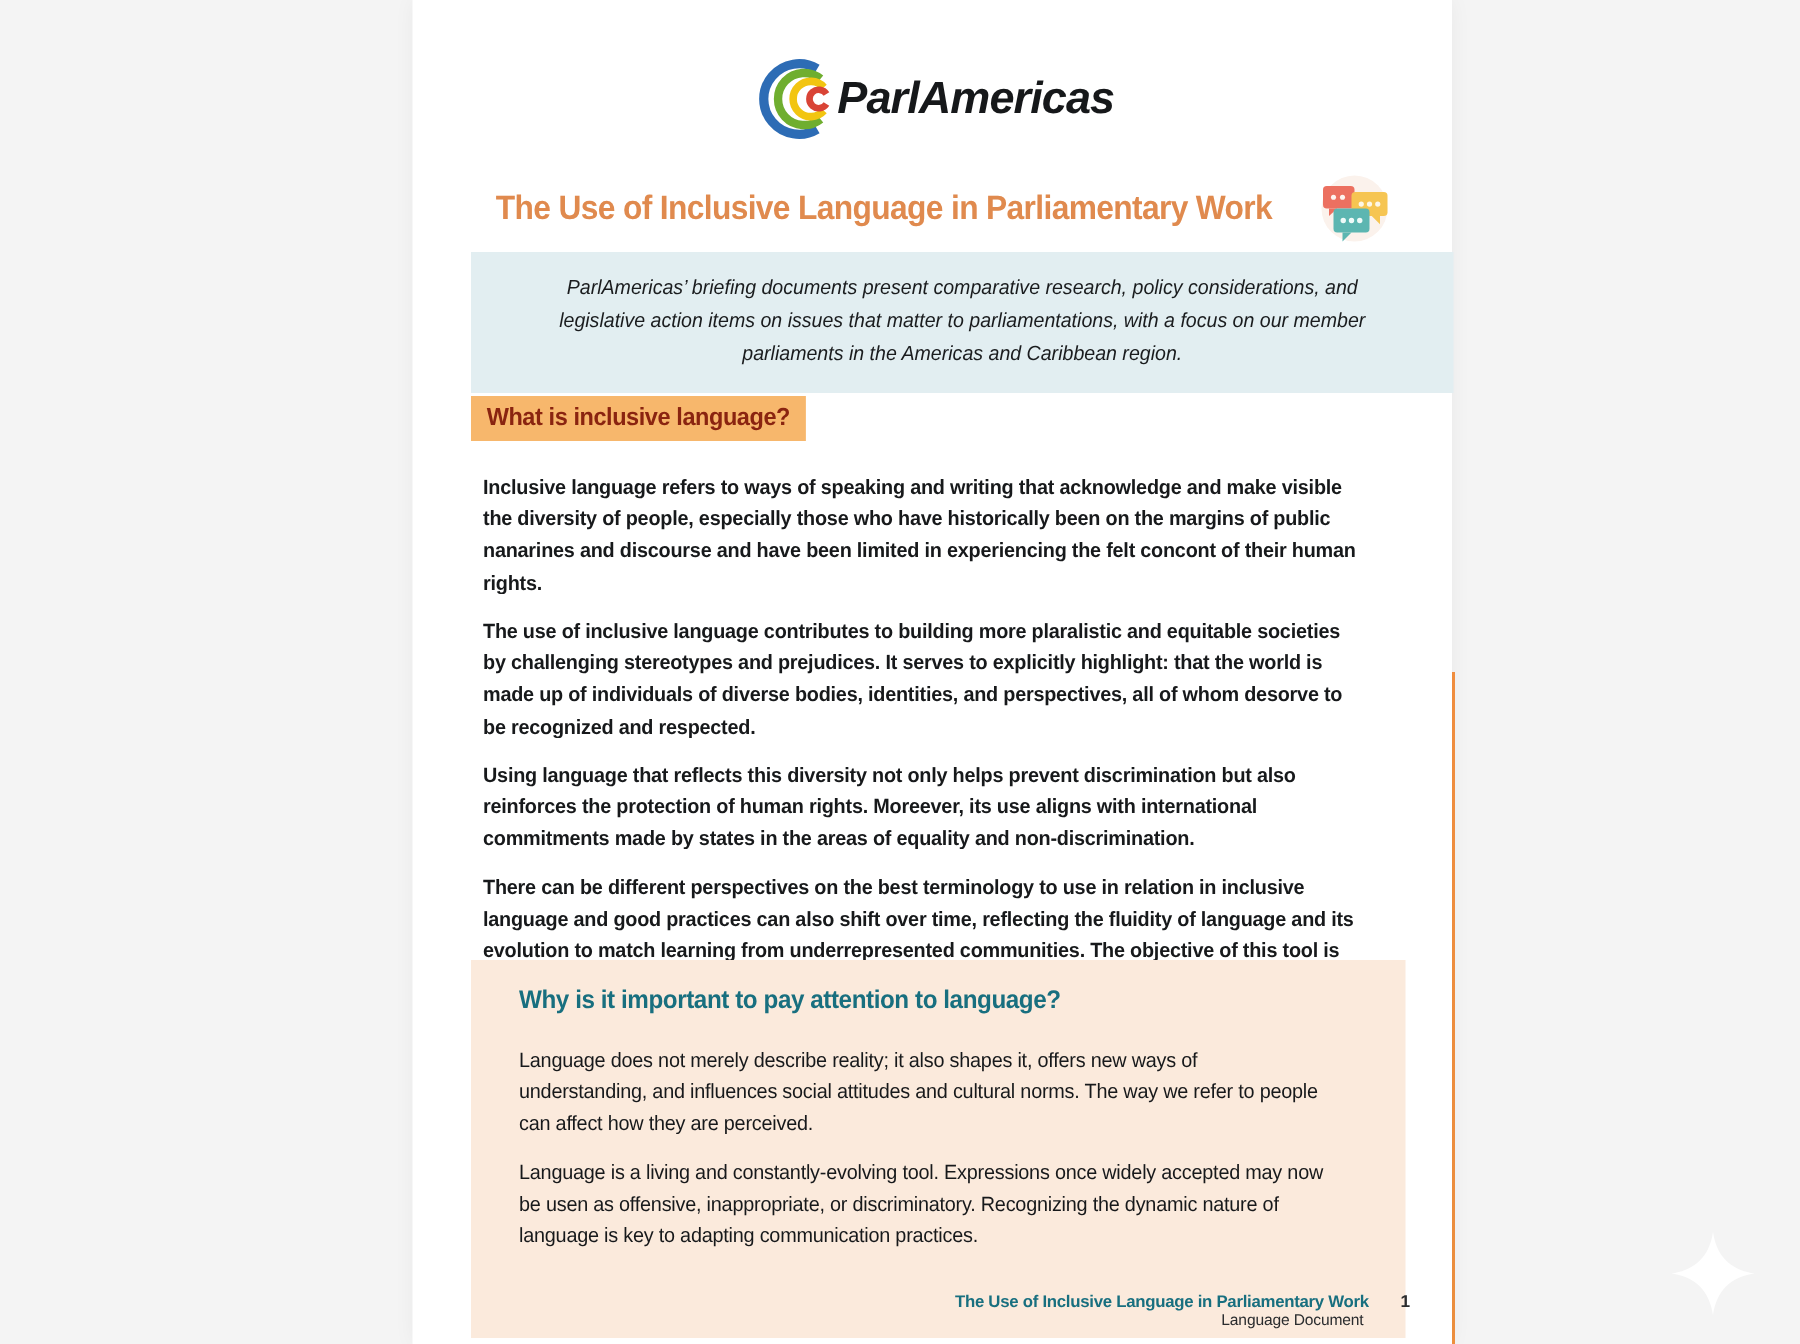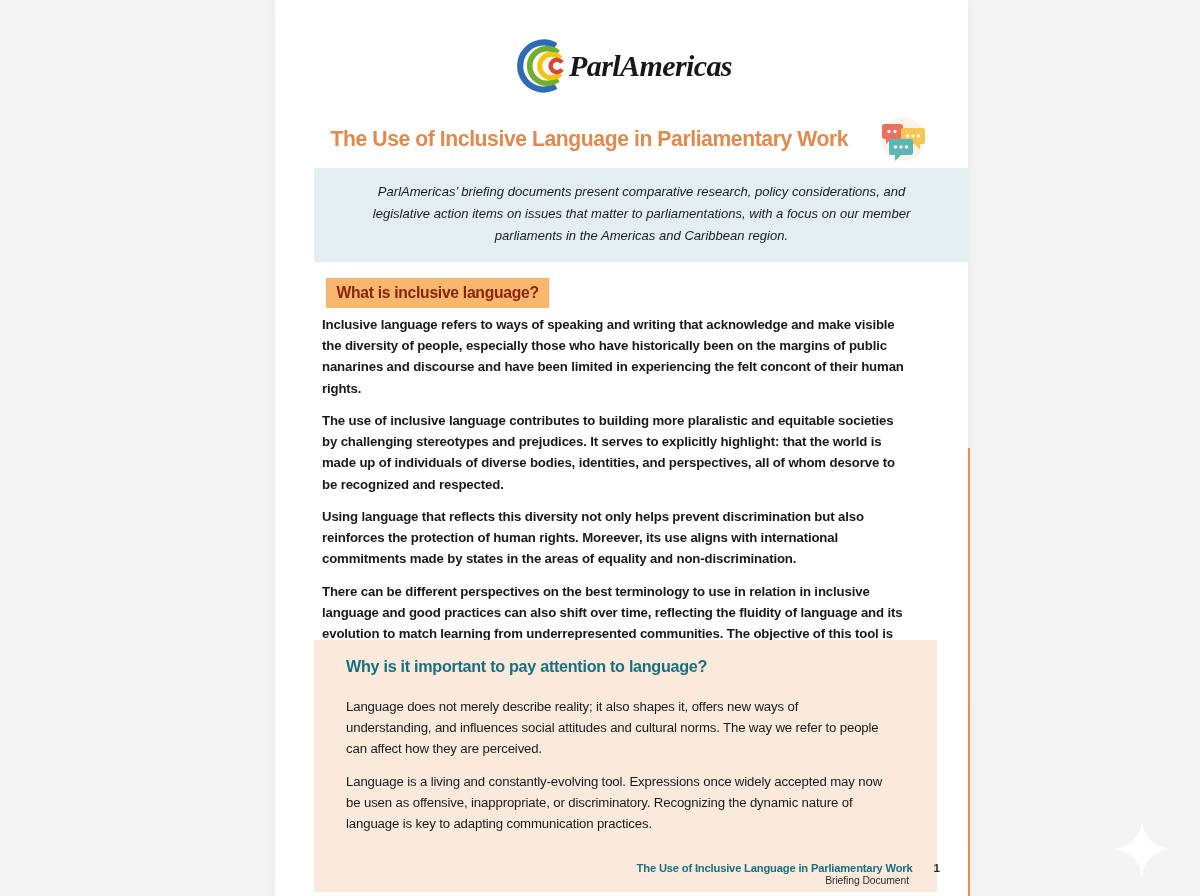--- a/index.html
+++ b/index.html
@@ -60,21 +60,21 @@
     left: 0;
     top: 38px;
     width: 693px;
     display: flex;
     align-items: center;
     justify-content: center;
     gap: 6px;
   }
   .logo-mark { width: 56px; height: 56px; display: block; }
   .logo-text {
-    font-family: Liberation Serif, serif;
+    font-family: Liberation Sans, sans-serif;
     font-style: italic;
     font-weight: 700;
     font-size: 30px;
     letter-spacing: -0.6px;
     color: #16181a;
     line-height: 1;
     margin-left: -4px;
   }
 
   
@@ -116,23 +116,22 @@
     line-height: 1.62;
     color: #1a1c1e;
     text-align: center;
     transform: scaleX(0.96);
     transform-origin: center;
   }
 
   
   .section1-heading-wrap {
     position: absolute;
-    left: 51px;
+    left: 39px;
     top: 264px;
-    margin-top: 14px;
   }
   .section1-heading {
     display: inline-block;
     background: #f7b76c;
     color: #8a2410;
     font-weight: 700;
     font-size: 16.5px;
     letter-spacing: -0.3px;
     padding: 5px 11px 6px 11px;
     transform: scaleX(0.95);
@@ -289,16 +288,16 @@
       <p class="para">Language is a living and constantly-evolving tool. Expressions once widely accepted may now be usen as offensive, inappropriate, or discriminatory. Recognizing the dynamic nature of language is key to adapting communication practices.</p>
     </div>
 
   </div>
 
   <div id="footer">
     <div class="footer-line1">
       <span class="footer-title">The Use of Inclusive Language in Parliamentary Work</span>
       <span class="footer-pageno">1</span>
     </div>
-    <div class="footer-sub">Briefing Document</div>
+    <div class="footer-sub">Language Document</div>
   </div>
 
 </div>
 
 </body></html>

